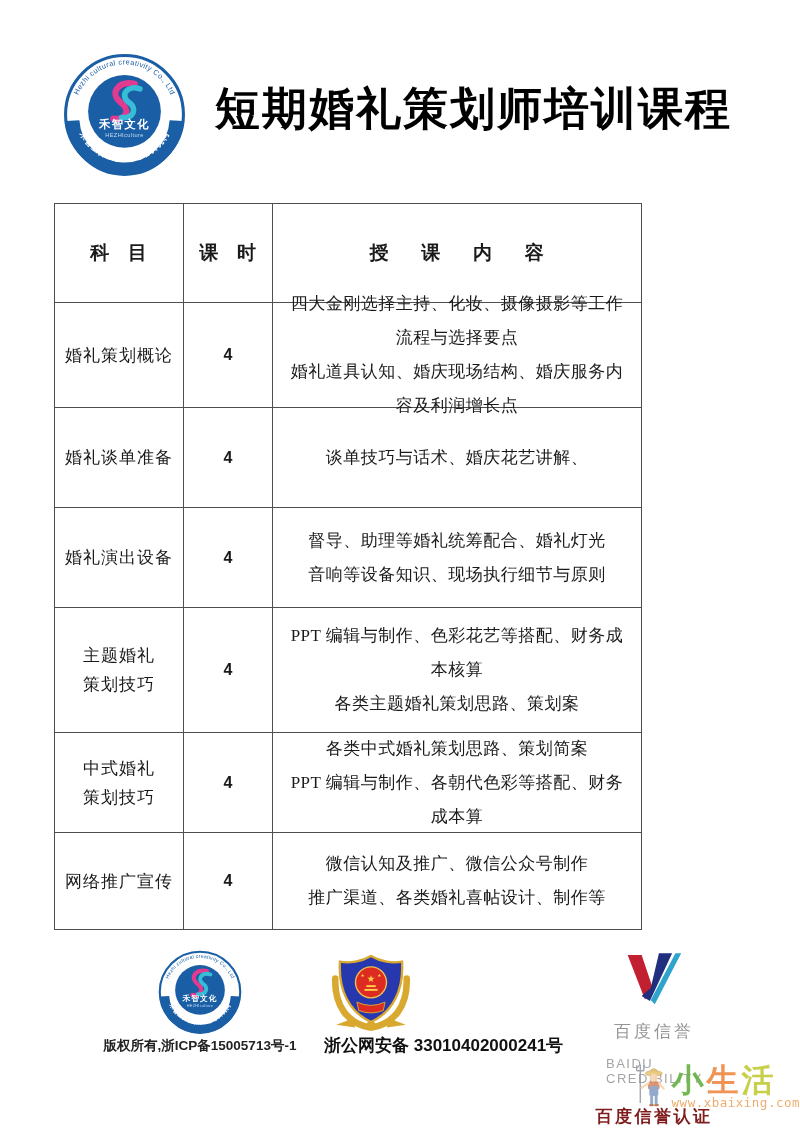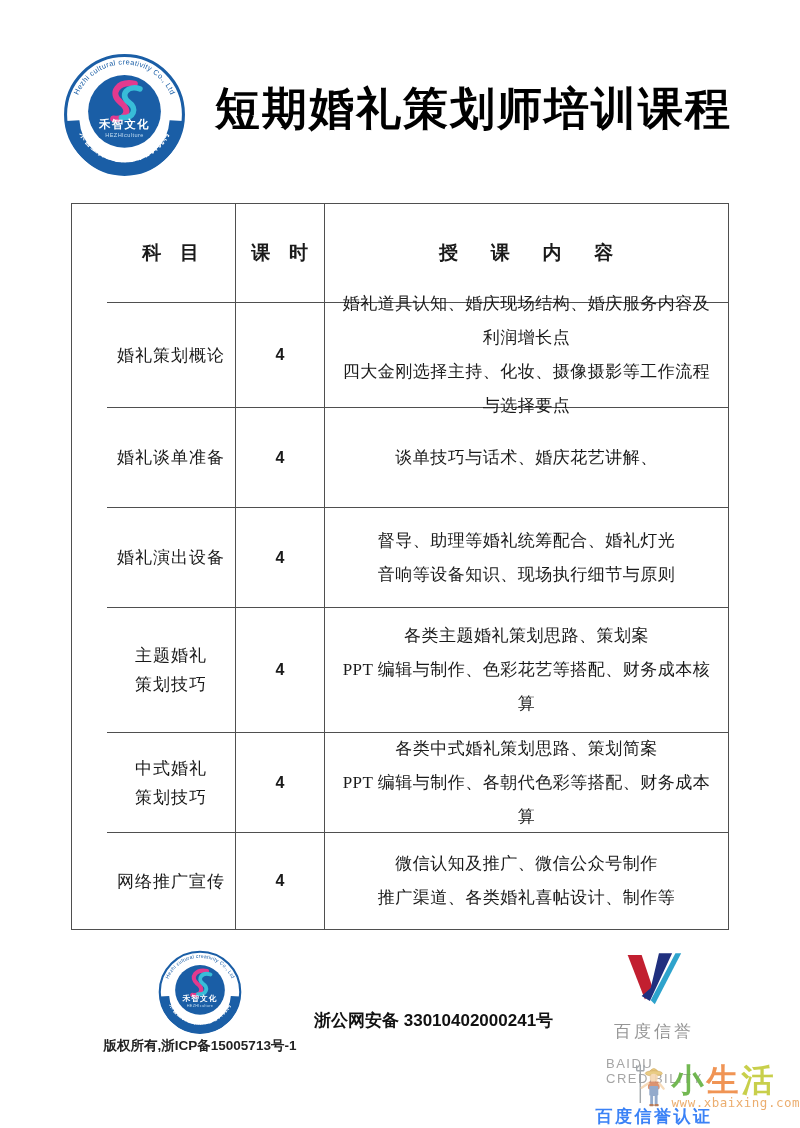--- a/index.html
+++ b/index.html
@@ -14,46 +14,46 @@
   .page{position:relative;width:800px;height:1128px;background:#ffffff;margin:0 auto;
          font-family:"Liberation Sans",sans-serif;color:var(--text-main,#1a1a1a);overflow:hidden;}
 
   
   .logo-top{position:absolute;left:63px;top:53px;width:123px;height:123px;}
   .page-title{position:absolute;left:170px;top:82px;width:562px;text-align:right;
               font-size:45px;line-height:54px;font-weight:900;letter-spacing:2px;color:#000;
               font-family:"Liberation Sans",sans-serif;}
 
   
-  .tbl{position:absolute;left:71px;top:203px;width:658px;
+  .tbl{position:absolute;left:54px;top:203px;width:588px;
        border:1px solid var(--table-border,#4f4f4f);
        display:grid;grid-template-columns:129px 89px 1fr;
        grid-template-rows:99px 105px 100px 100px 125px 100px 96px;
-       font-family:"Liberation Serif",serif;padding-left:35px;}
+       font-family:"Liberation Serif",serif;}
   .cell{display:flex;flex-direction:column;align-items:center;justify-content:center;
         border-right:1px solid var(--table-border,#4f4f4f);
         border-bottom:1px solid var(--table-border,#4f4f4f);
         text-align:center;}
   .tbl > .cell:nth-child(3n){border-right:none;}
   .tbl > .cell:nth-last-child(-n+3){border-bottom:none;}
   .th{font-size:19px;font-weight:bold;word-spacing:12px;letter-spacing:1px;}
   .thc{word-spacing:26px;}
   .subj{font-size:17px;line-height:29px;letter-spacing:1px;}
   .hours{font-size:16px;font-weight:600;font-family:"Liberation Sans",sans-serif;}
   .content{font-size:17px;line-height:34px;padding:0 10px;letter-spacing:0.5px;}
 
   
   .f-left{position:absolute;left:86px;top:950px;width:228px;display:flex;flex-direction:column;align-items:center;}
   .copyright{margin-top:3px;font-size:13.5px;font-weight:600;color:#222;white-space:nowrap;}
-  .f-center{position:absolute;left:314px;top:944px;width:192px;display:flex;flex-direction:row;align-items:flex-end;}
+  .f-center{position:absolute;left:324px;top:944px;width:192px;display:flex;flex-direction:column;align-items:flex-start;}
   .police-num{margin-top:2px;font-size:17px;font-weight:800;color:#111;white-space:nowrap;}
   .f-right{position:absolute;left:566px;top:950px;width:176px;display:flex;flex-direction:column;align-items:center;gap:12px;}
   .baidu-cn{margin-top:2px;font-size:17px;color:var(--muted-gray,#959595);letter-spacing:3px;}
   .baidu-en{margin-top:1px;font-size:13px;color:#a5a5a5;letter-spacing:1.5px;margin-left:40px;}
-  .baidu-cert{margin-top:7px;font-size:17px;color:#3b82f6;letter-spacing:2.5px;font-weight:600;}
+  .baidu-cert{margin-top:7px;font-size:17px;color:#7f1d1d;letter-spacing:2.5px;font-weight:600;}
 
   
   .watermark{position:absolute;right:0;top:1060px;display:flex;align-items:center;opacity:0.92;}
   .wm-text{display:flex;flex-direction:column;margin-left:2px;}
   .wm-chars{font-size:32px;font-weight:700;letter-spacing:3px;line-height:34px;
             font-family:"Liberation Sans",sans-serif;}
   .wm-c1{color:var(--watermark-green,#68b345);} .wm-c2{color:var(--watermark-orange,#ef8b46);}
   .wm-c3{color:var(--watermark-lime,#c4cc3c);}
   .wm-url{margin-top:-2px;font-size:12.5px;letter-spacing:0.5px;color:var(--watermark-url,#eaa763);
           font-family:"DejaVu Sans Mono",monospace;}
@@ -132,22 +132,22 @@
     <div class="cell th">科 目</div>
     <div class="cell th">课 时</div>
     <div class="cell th thc">授 课 内 容</div>
 
     <div class="cell subj">
       <div>婚礼策划概论</div>
       <div></div>
     </div>
     <div class="cell hours">4</div>
     <div class="cell content">
+      <div>四大金刚选择主持、化妆、摄像摄影等工作流程与选择要点</div>
       <div>婚礼道具认知、婚庆现场结构、婚庆服务内容及利润增长点</div>
-      <div>四大金刚选择主持、化妆、摄像摄影等工作流程与选择要点</div>
     </div>
 
     <div class="cell subj">
       <div>婚礼谈单准备</div>
       <div></div>
     </div>
     <div class="cell hours">4</div>
     <div class="cell content">
       <div>谈单技巧与话术、婚庆花艺讲解、</div>
     </div>
@@ -161,22 +161,22 @@
       <div>督导、助理等婚礼统筹配合、婚礼灯光</div>
       <div>音响等设备知识、现场执行细节与原则</div>
     </div>
 
     <div class="cell subj">
       <div>主题婚礼</div>
       <div>策划技巧</div>
     </div>
     <div class="cell hours">4</div>
     <div class="cell content">
+      <div>PPT 编辑与制作、色彩花艺等搭配、财务成本核算</div>
       <div>各类主题婚礼策划思路、策划案</div>
-      <div>PPT 编辑与制作、色彩花艺等搭配、财务成本核算</div>
     </div>
 
     <div class="cell subj">
       <div>中式婚礼</div>
       <div>策划技巧</div>
     </div>
     <div class="cell hours">4</div>
     <div class="cell content">
       <div>各类中式婚礼策划思路、策划简案</div>
       <div>PPT 编辑与制作、各朝代色彩等搭配、财务成本算</div>

